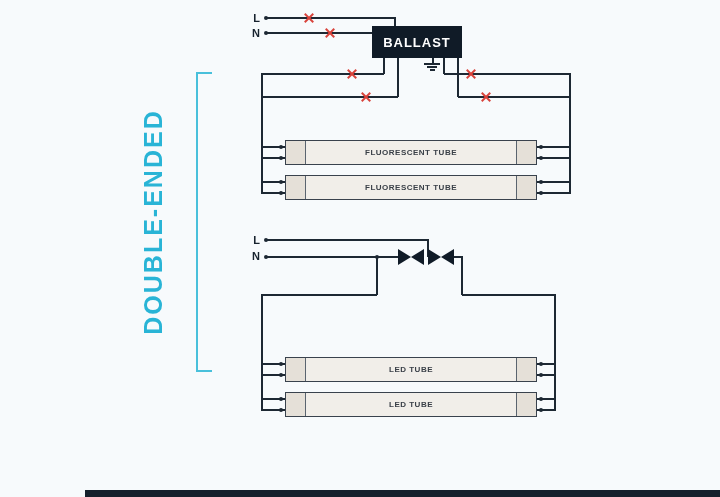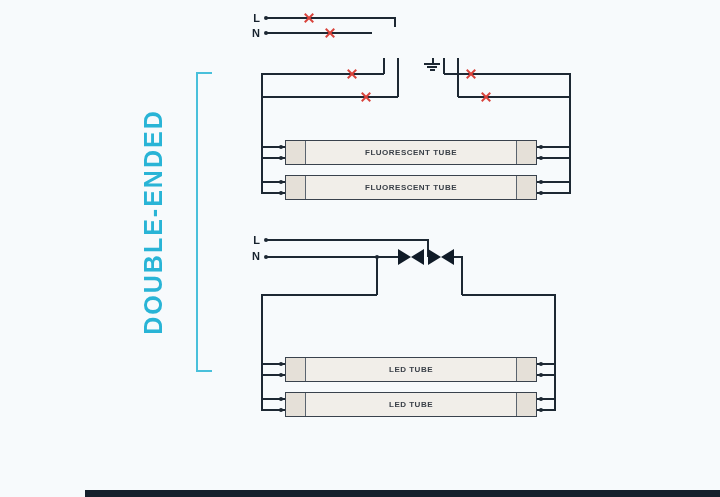--- a/index.html
+++ b/index.html
@@ -72,20 +72,21 @@
     <div class="lnlbl" style="left:246px;top:27px;">N</div>
     <div class="dot" style="left:266px;top:18px;"></div>
     <div class="dot" style="left:266px;top:33px;"></div>
 
     <div class="wh" style="left:266px;top:17px;width:129px;"></div>
     <div class="wv" style="left:394px;top:17px;height:10px;"></div>
     <div class="wh" style="left:266px;top:32px;width:106px;"></div>
     <div class="xmark" style="left:309px;top:18px;"></div>
     <div class="xmark" style="left:330px;top:33px;"></div>
 
+    <div class="ballast">BALLAST</div>
     <div class="gnd">
       <div class="s" style="left:8px;top:0;width:1.5px;height:5px;"></div>
       <div class="s" style="left:0;top:5px;width:16px;height:1.5px;"></div>
       <div class="s" style="left:3px;top:8px;width:10px;height:1.5px;"></div>
       <div class="s" style="left:5.5px;top:11px;width:5px;height:1.5px;"></div>
     </div>
 
     <div class="wv" style="left:383px;top:58px;height:16px;"></div>
     <div class="wh" style="left:262px;top:73px;width:122px;"></div>
     <div class="wv" style="left:397px;top:58px;height:39px;"></div>

